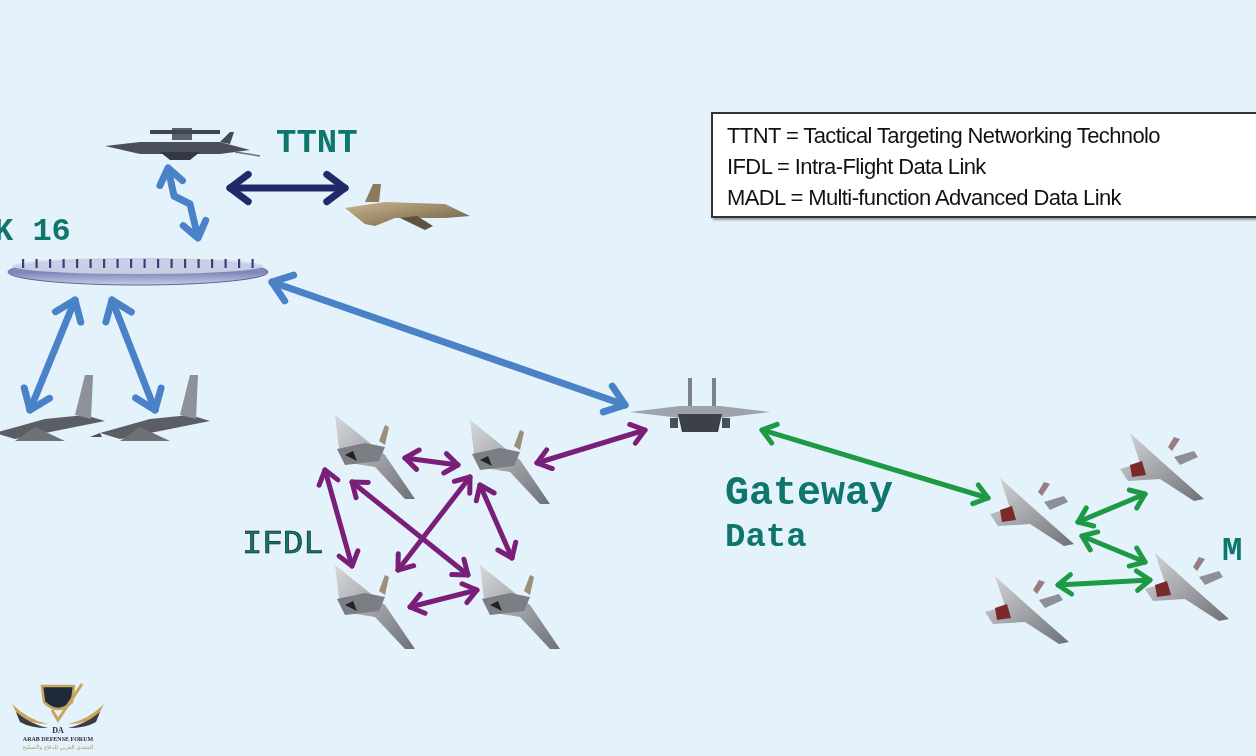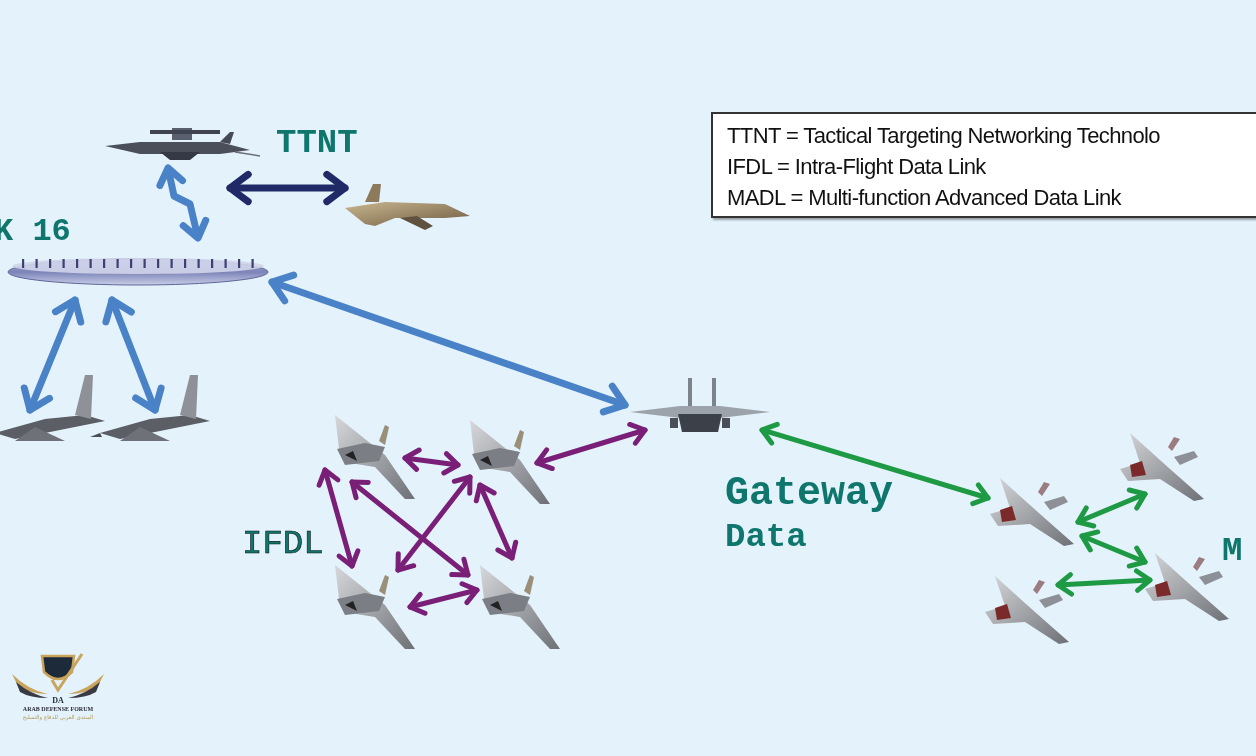--- a/index.html
+++ b/index.html
@@ -17,21 +17,21 @@
     }
     .legend {
       position: absolute; left: 711px; top: 112px; width: 560px; height: 106px;
       border: 2px solid #333; background: #ffffff; box-sizing: border-box;
       box-shadow: 2px 2px 2px rgba(0,0,0,0.35);
       padding: 6px 0 0 14px;
       font-family: "Liberation Sans", sans-serif; font-size: 22px; color: #111;
       letter-spacing: -0.6px;
     }
     .legend div { height: 31px; line-height: 31px; white-space: nowrap; }
-    .logo { position: absolute; left: 8px; top: 650px; width: 100px; height: 76px; }
+    .logo { position: absolute; left: 8px; top: 680px; width: 100px; height: 76px; }
     .logo-text1 { position: absolute; left: 0; top: 56px; width: 100px; text-align: center;
       font-family: "Liberation Serif", serif; font-size: 6px; font-weight: bold; color: #2a2a3a; }
     .logo-text2 { position: absolute; left: 0; top: 64px; width: 100px; text-align: center;
       font-family: "DejaVu Sans", sans-serif; font-size: 5.5px; color: #b59a5a; }
   </style>
 </head>
 <body>
 
 <svg id="canvas" width="1256" height="756" viewBox="0 0 1256 756">
   <defs>

